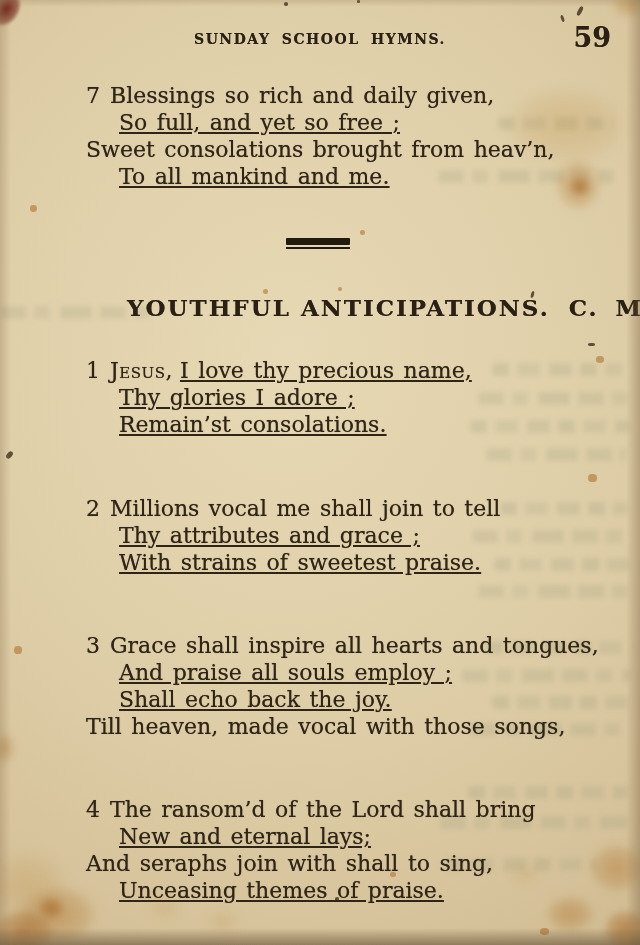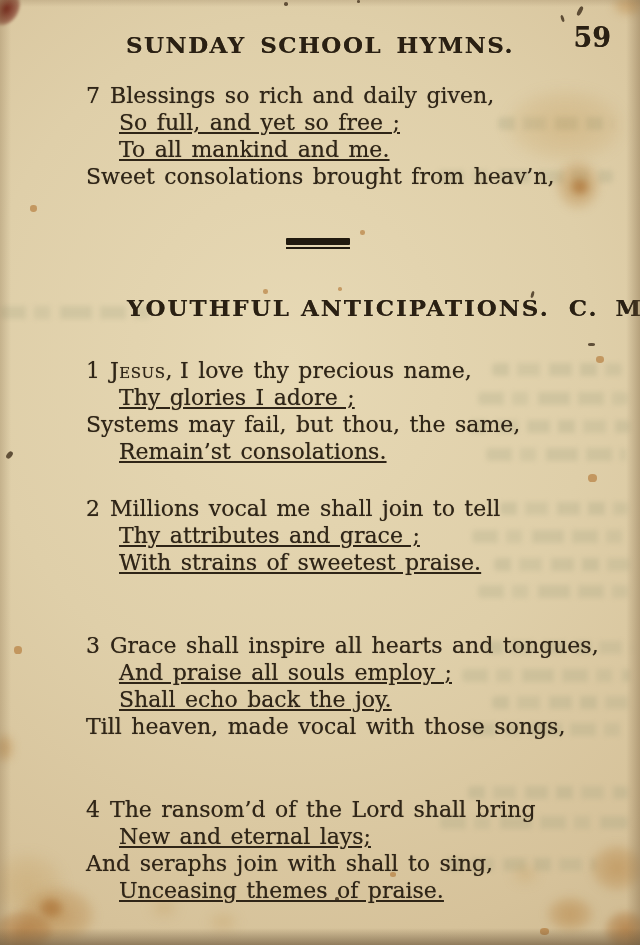--- a/index.html
+++ b/index.html
@@ -14,21 +14,21 @@
     color:#2f2517;
     overflow:hidden;
   }
 
   
   .textlayer { position:absolute; inset:0; z-index:4; }
 
   .running-head {
     position:absolute; top:31px; left:0; right:0;
     text-align:center;
-    font-size:23px; font-weight:bold;
+    font-size:14px; font-weight:bold;
     letter-spacing:1.5px; word-spacing:5px;
     color:#2a2013;
     text-shadow:0 0 0.6px rgba(42,32,19,0.7);
   }
   .page-num {
     position:absolute; top:22px; right:29px;
     font-size:27px; font-weight:bold;
     color:#2a2013;
     text-shadow:0 0 0.6px rgba(42,32,19,0.7);
   }
@@ -37,21 +37,21 @@
     position:absolute; left:0; width:524px;
     padding-left:86px; box-sizing:border-box;
     font-size:22px; line-height:27px;
     word-spacing:2.5px;
     text-shadow:0 0 0.7px rgba(47,37,23,0.65);
     white-space:nowrap;
   }
   .verse .line.indent { margin-left:33px;text-decoration:underline; }
   .vnum { display:inline-block; width:24px; }
   .sc { font-variant-caps:small-caps; letter-spacing:0.5px; }
-  .lead-rest { margin-left:7px; }
+  .lead-rest { margin-left:7px;text-decoration:underline; }
 
   .divider { position:absolute; top:238px; left:286px; width:64px; }
   .divider .bar  { height:7px; background:#211a0f; border-radius:1px; }
   .divider .rule { height:2px; background:#211a0f; margin-top:2px; }
 
   .hymn-title-row {
     position:absolute; top:294px; left:127px; margin:0;
     font-size:23px; font-weight:bold;
     letter-spacing:2px;
     color:#2a2013;
@@ -163,37 +163,36 @@
   </div>
 
   <div class="textlayer">
 
     <div class="running-head">SUNDAY SCHOOL HYMNS.</div>
     <div class="page-num">59</div>
 
     <section class="verse" style="top:82px">
       <div class="line flush"><span class="vnum">7</span><span>Blessings so rich and daily given,</span></div>
       <div class="line indent">So full, and yet so free ;</div>
+      <div class="line flush">Sweet consolations brought from heav’n,</div>
       <div class="line indent">To all mankind and me.</div>
-      <div class="line flush">Sweet consolations brought from heav’n,</div>
     </section>
 
     <div class="divider">
       <div class="bar"></div>
       <div class="rule"></div>
     </div>
 
     <h1 class="hymn-title-row">
       <span>YOUTHFUL ANTICIPATIONS.</span><span class="meter">C. M.</span>
     </h1>
 
     <section class="verse" style="top:357px">
       <div class="line flush"><span class="vnum">1</span><span class="sc">Jesus,</span><span class="lead-rest">I love thy precious name,</span></div>
       <div class="line indent">Thy glories I adore ;</div>
-      <div class="line flush">Systems may fail, but thou, the same,</div>
       <div class="line indent">Remain’st consolations.</div>
     </section>
 
     <section class="verse" style="top:495px">
       <div class="line flush"><span class="vnum">2</span><span>Millions vocal me shall join to tell</span></div>
       <div class="line indent">Thy attributes and grace ;</div>
       <div class="line indent">With strains of sweetest praise.</div>
     </section>
 
     <section class="verse" style="top:632px">

